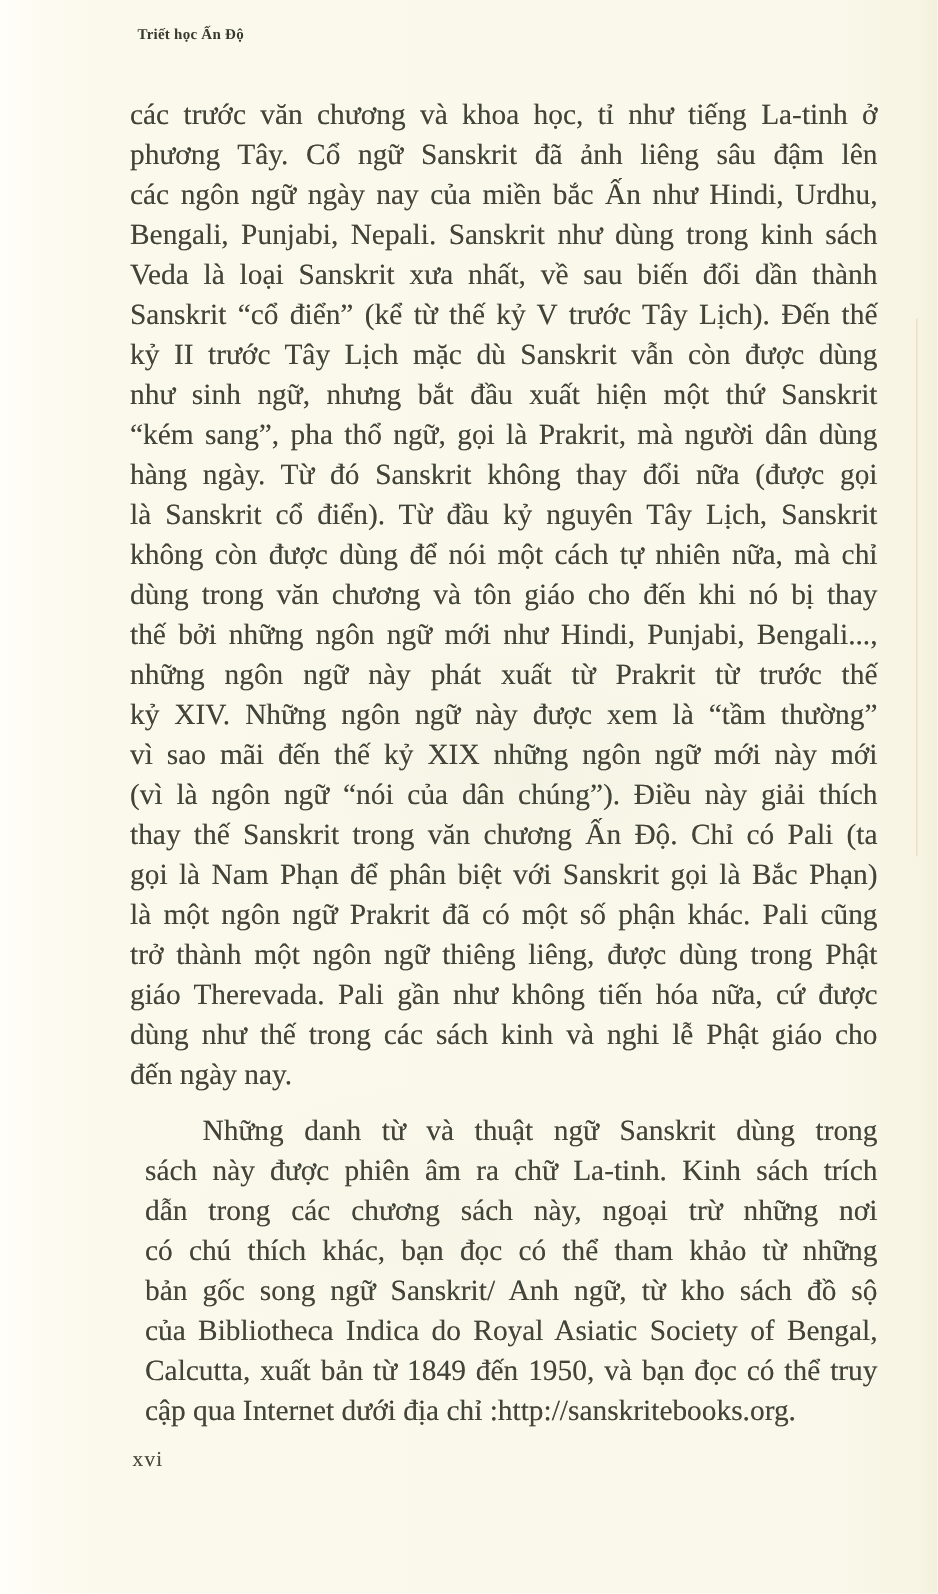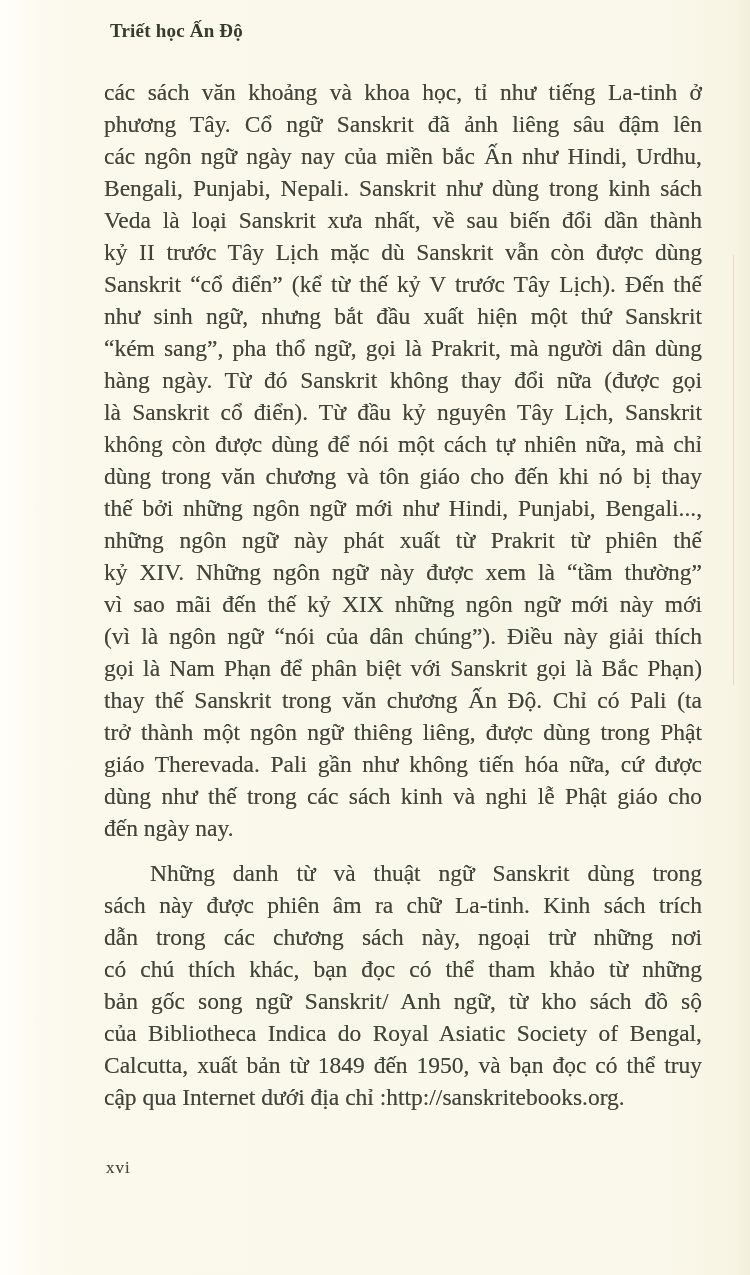--- a/index.html
+++ b/index.html
@@ -26,35 +26,35 @@
     left: 733px;
     top: 255px;
     width: 1px;
     height: 430px;
     background: rgba(200,150,140,0.28);
   }
   .running-header {
     position: absolute;
     left: 110px;
     top: 20px;
-    font-size: 19px;
+    font-size: 12px;
     font-weight: bold;
     letter-spacing: 0.2px;
     color: #373a2e;
   }
   .text-block {
     position: absolute;
     left: 104px;
     top: 76px;
     width: 598px;
     color: #42443a;
     text-shadow: 0 0 0.5px rgba(66,68,58,0.55);
   }
   .paragraph { }
-  .paragraph.spaced { margin-top: 13px; }
+  .paragraph.spaced { margin-top: 13px; margin-left: 12px; }
   .line {
     font-size: 23.5px;
     height: 32px;
     line-height: 32px;
     text-align: justify;
     text-align-last: justify;
     white-space: normal;
   }
   .line.last { text-align-last: left; }
   .line.indented { text-indent: 46px; }
@@ -70,40 +70,41 @@
   }
 </style>
 </head>
 <body>
 
 <div class="page">
   <div class="crease"></div>
   <div class="running-header">Triết học Ấn Độ</div>
   <div class="text-block">
       <div class="paragraph">
-        <div class="line"><span>các sách văn khoảng và khoa học, tỉ như tiếng La-tinh ở</span></div>
+        <div class="line"><span>các trước văn chương và khoa học, tỉ như tiếng La-tinh ở</span></div>
         <div class="line"><span>phương Tây. Cổ ngữ </span><span class="it">Sanskrit</span><span> đã ảnh liêng sâu đậm lên</span></div>
         <div class="line"><span>các ngôn ngữ ngày nay của miền bắc Ấn như </span><span class="it">Hindi, Urdhu,</span></div>
         <div class="line"><span class="it">Bengali, Punjabi, Nepali.</span><span> Sanskrit như dùng trong kinh sách</span></div>
         <div class="line"><span>Veda là loại Sanskrit xưa nhất, về sau biến đổi dần thành</span></div>
+        <div class="line"><span>Sanskrit “cổ điển” (kể từ thế kỷ V trước Tây Lịch). Đến thế</span></div>
         <div class="line"><span>kỷ II trước Tây Lịch mặc dù </span><span class="it">Sanskrit</span><span> vẫn còn được dùng</span></div>
-        <div class="line"><span>Sanskrit “cổ điển” (kể từ thế kỷ V trước Tây Lịch). Đến thế</span></div>
         <div class="line"><span>như sinh ngữ, nhưng bắt đầu xuất hiện một thứ </span><span class="it">Sanskrit</span></div>
         <div class="line"><span>“kém sang”, pha thổ ngữ, gọi là </span><span class="it">Prakrit</span><span>, mà người dân dùng</span></div>
         <div class="line"><span>hàng ngày. Từ đó </span><span class="it">Sanskrit</span><span> không thay đổi nữa (được gọi</span></div>
         <div class="line"><span>là </span><span class="it">Sanskrit</span><span> cổ điển). Từ đầu kỷ nguyên Tây Lịch, </span><span class="it">Sanskrit</span></div>
         <div class="line"><span>không còn được dùng để nói một cách tự nhiên nữa, mà chỉ</span></div>
         <div class="line"><span>dùng trong văn chương và tôn giáo cho đến khi nó bị thay</span></div>
         <div class="line"><span>thế bởi những ngôn ngữ mới như </span><span class="it">Hindi</span><span>, </span><span class="it">Punjabi</span><span>, </span><span class="it">Bengali</span><span>...,</span></div>
-        <div class="line"><span>những ngôn ngữ này phát xuất từ </span><span class="it">Prakrit</span><span> từ phiên thế</span></div>
+        <div class="line"><span>những ngôn ngữ này phát xuất từ </span><span class="it">Prakrit</span><span> từ trước thế</span></div>
         <div class="line"><span>kỷ XIV. Những ngôn ngữ này được xem là “tầm thường”</span></div>
         <div class="line"><span>vì sao mãi đến thế kỷ XIX những ngôn ngữ mới này mới</span></div>
         <div class="line"><span>(vì là ngôn ngữ “nói của dân chúng”). Điều này giải thích</span></div>
+        <div class="line"><span>thay thế Sanskrit trong văn chương Ấn Độ. Chỉ có </span><span class="it">Pali</span><span> (ta</span></div>
         <div class="line"><span>gọi là Nam Phạn để phân biệt với Sanskrit gọi là Bắc Phạn)</span></div>
-        <div class="line"><span>thay thế Sanskrit trong văn chương Ấn Độ. Chỉ có </span><span class="it">Pali</span><span> (ta</span></div>
+        <div class="line"><span>là một ngôn ngữ </span><span class="it">Prakrit</span><span> đã có một số phận khác. </span><span class="it">Pali</span><span> cũng</span></div>
         <div class="line"><span>trở thành một ngôn ngữ thiêng liêng, được dùng trong Phật</span></div>
         <div class="line"><span>giáo Therevada. </span><span class="it">Pali</span><span> gần như không tiến hóa nữa, cứ được</span></div>
         <div class="line"><span>dùng như thế trong các sách kinh và nghi lễ Phật giáo cho</span></div>
         <div class="line last"><span>đến ngày nay.</span></div>
       </div>
       <div class="paragraph spaced">
         <div class="line indented"><span>Những danh từ và thuật ngữ Sanskrit dùng trong</span></div>
         <div class="line"><span>sách này được phiên âm ra chữ La-tinh. Kinh sách trích</span></div>
         <div class="line"><span>dẫn trong các chương sách này, ngoại trừ những nơi</span></div>
         <div class="line"><span>có chú thích khác, bạn đọc có thể tham khảo từ những</span></div>

